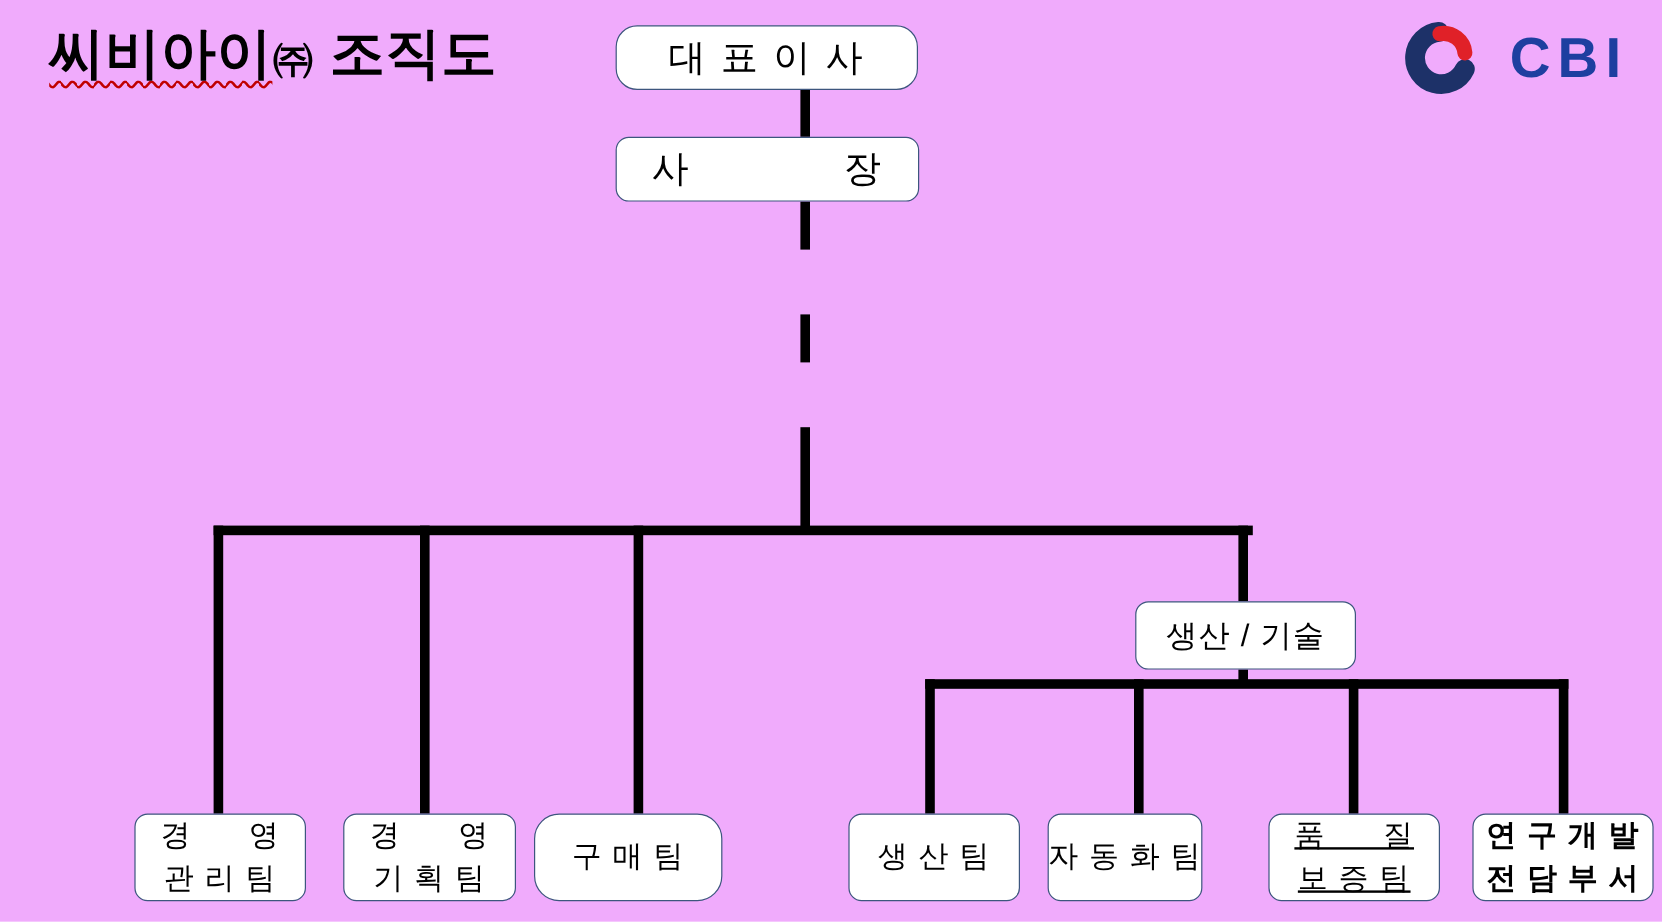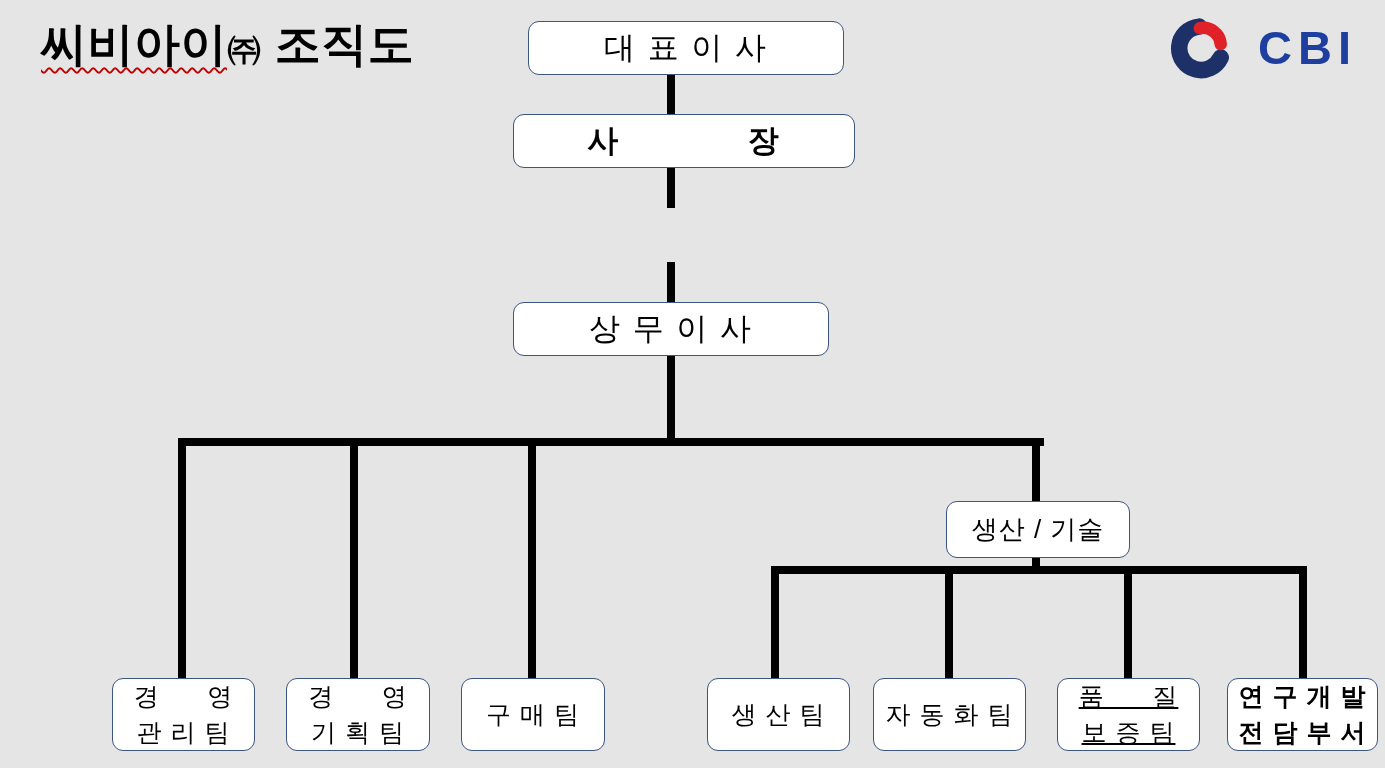--- a/index.html
+++ b/index.html
@@ -2,21 +2,21 @@
 <html><head>
 <meta charset="utf-8">
 <style>
   * { margin: 0; padding: 0; box-sizing: border-box; }
   html, body { background: #ffffff; }
   body {
     font-family: "Liberation Sans", "DejaVu Sans", sans-serif;
     width: 1385px; height: 768px; overflow: hidden;
   }
   .stage {
-    position: relative; width: 1385px; height: 768px; background: #e5e5e5;
+    position: relative; width: 1385px; height: 768px; background: #f0abfc;
   }
 
   
   .title {
     position: absolute; left: 41px; top: 14px;
     font-size: 46px; font-weight: 800; color: #000000;
     letter-spacing: 0.5px; white-space: pre;
   }
   .title .company {
     text-decoration: underline wavy #c00000;
@@ -39,30 +39,30 @@
   .node {
     position: absolute; background: #ffffff;
     border: 1.5px solid #3d567e; border-radius: 11px;
     display: flex; align-items: center; justify-content: center;
     color: #000000; white-space: pre; text-align: center; z-index: 2;
   }
   .lvl-top  { font-size: 31px; letter-spacing: 2px; }
   .lvl-mid  { font-size: 26px; letter-spacing: 1px; }
   .lvl-team { font-size: 25px; letter-spacing: 1px; line-height: 1.42; }
 
-  .n-ceo  { left: 528px; top:  21px; width: 316px; height: 54px; }
-  .n-pres { left: 513px; top: 114px; width: 342px; height: 54px; font-weight: bold; }
+  .n-ceo  { left: 513px; top:  21px; width: 252px; height: 54px; border-radius: 18px; }
+  .n-pres { left: 513px; top: 114px; width: 253px; height: 54px; }
   .n-vp   { left: 513px; top: 208px; width: 316px; height: 54px; }
   .n-md   { left: 513px; top: 302px; width: 316px; height: 54px; }
   .n-pt   { left: 946px; top: 501px; width: 184px; height: 57px; }
   .n-t1   { left: 112px;  top: 678px; width: 143px; height: 73px; }
   .n-t2   { left: 286px;  top: 678px; width: 144px; height: 73px; }
-  .n-t3   { left: 461px;  top: 678px; width: 144px; height: 73px; }
+  .n-t3   { left: 445px;  top: 678px; width: 157px; height: 73px; border-radius: 21px; }
   .n-t4   { left: 707px;  top: 678px; width: 143px; height: 73px; }
-  .n-t5   { left: 873px;  top: 678px; width: 153px; height: 73px; }
+  .n-t5   { left: 873px;  top: 678px; width: 129px; height: 73px; }
   .n-t6   { left: 1057px; top: 678px; width: 143px; height: 73px; text-decoration: underline; }
   .n-t7   { left: 1227px; top: 678px; width: 151px; height: 73px; font-weight: bold; }
 
   
   .vline { position: absolute; width: 8px;  background: #000000; z-index: 1; }
   .hline { position: absolute; height: 8px; background: #000000; z-index: 1; }
 
   .c-v1   { left: 667px;  top: 75px;  height: 39px; }
   .c-v2   { left: 667px;  top: 168px; height: 40px; }
   .c-v3   { left: 667px;  top: 262px; height: 40px; }
@@ -109,23 +109,20 @@
   <div class="vline c-d6"></div>
   <div class="vline c-d7"></div>
   <div class="vline c-d8"></div>
 
   <div class="node lvl-top n-ceo">
     <span>대 표 이 사</span>
   </div>
   <div class="node lvl-top n-pres">
     <span>사            장</span>
   </div>
-  <div class="node lvl-top n-md">
-    <span>상 무 이 사</span>
-  </div>
   <div class="node lvl-mid n-pt">
     <span>생산 / 기술</span>
   </div>
   <div class="node lvl-team n-t1">
     <span>경      영
 관 리 팀</span>
   </div>
   <div class="node lvl-team n-t2">
     <span>경      영
 기 획 팀</span>

